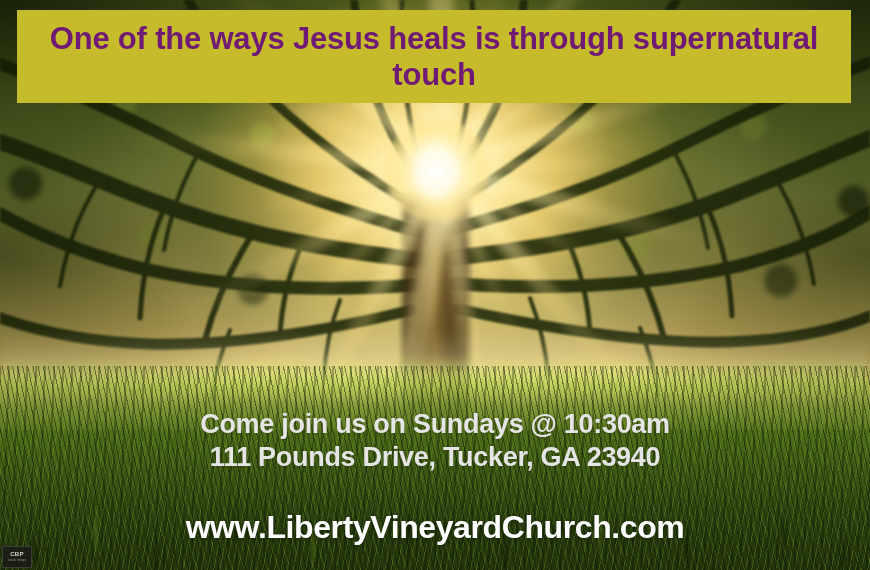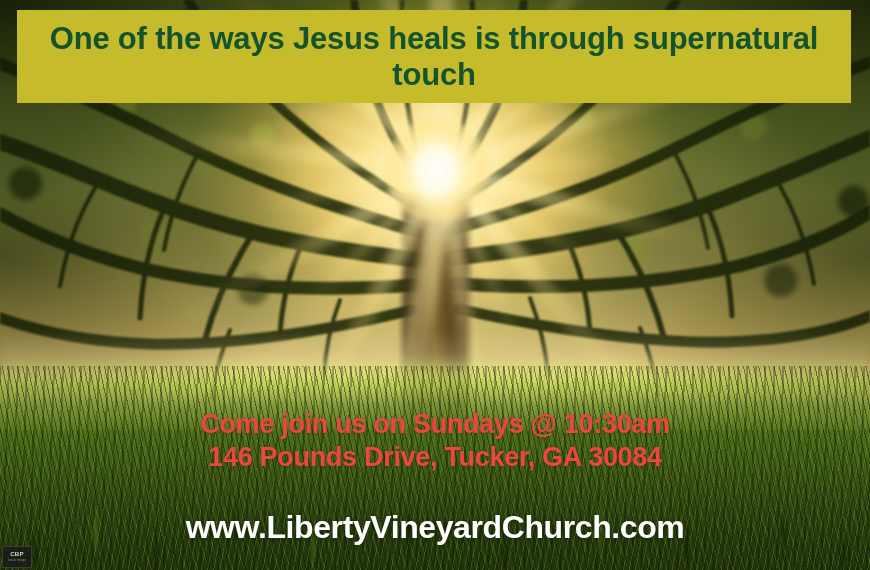--- a/index.html
+++ b/index.html
@@ -213,37 +213,37 @@
     left: 17px; top: 10px;
     width: 834px; height: 93px;
     background: #c5bb2b;
     display: flex;
     align-items: center;
     justify-content: center;
     box-sizing: border-box;
   }
   .headline-text {
     margin: 0;
-    color: #14532d;
+    color: #701a75;
     font-size: 31px;
     font-weight: bold;
     line-height: 1.16;
     text-align: center;
     letter-spacing: -0.2px;
     width: 100%;
     padding: 0 14px;
     box-sizing: border-box;
   }
 
   
   .service-block {
     position: absolute;
     left: 0; right: 0; top: 408px;
     text-align: center;
-    color: #ef4444;
+    color: #e5e5e5;
     font-weight: bold;
     font-size: 27px;
     line-height: 1.24;
     letter-spacing: -0.3px;
     text-shadow: 0 1px 3px rgba(40,50,10,0.45);
   }
   .service-line { display: block; }
 
   .website {
     position: absolute;
@@ -376,21 +376,21 @@
 
   <div class="headline-banner">
     <h1 class="headline-text">
       <span>One of the ways Jesus heals is through</span>
       <span>supernatural touch</span>
     </h1>
   </div>
 
   <div class="service-block">
     <span class="service-line">Come join us on Sundays @ 10:30am</span>
-    <span class="service-line">146 Pounds Drive, Tucker, GA 30084</span>
+    <span class="service-line">111 Pounds Drive, Tucker, GA 23940</span>
   </div>
 
   <div class="website">www.LibertyVineyardChurch.com</div>
 
   <div class="watermark">
     <span class="wm-main">CBP</span>
     <span class="wm-sub">stock image</span>
   </div>
 
 </div>

